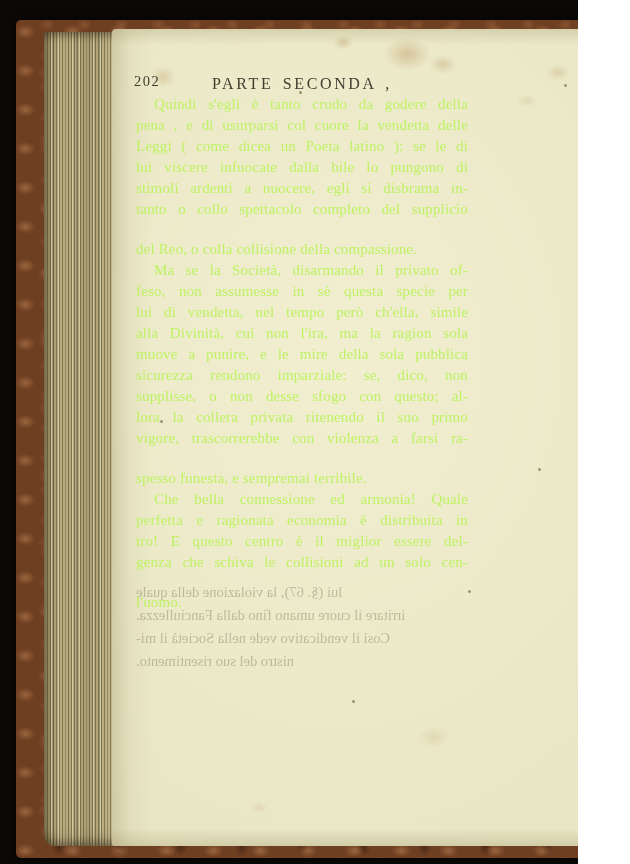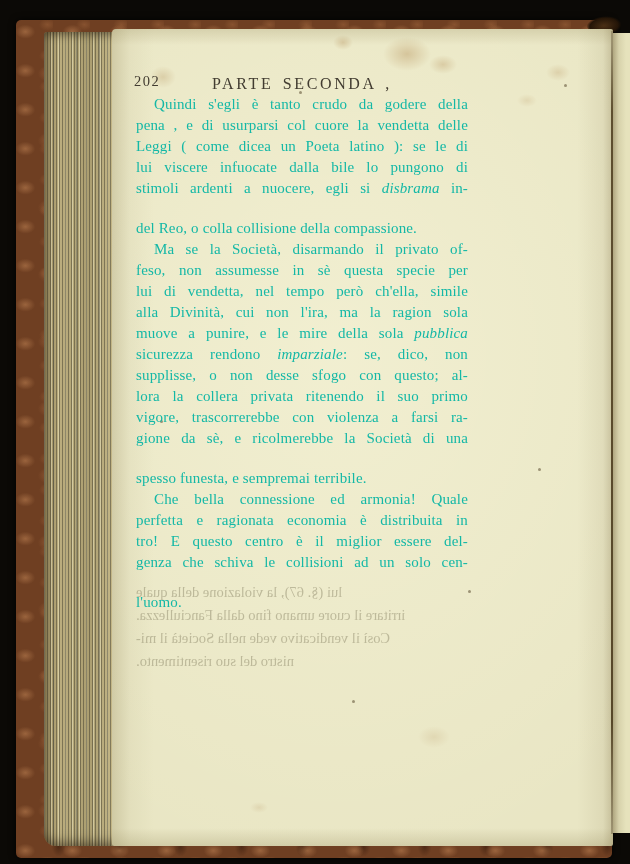--- a/index.html
+++ b/index.html
@@ -1,17 +1,17 @@
 <!DOCTYPE html>
 <html><head>
 <meta charset="utf-8">
 <style>
   html,body{margin:0;padding:0;}
   .scene{
-    position:relative; width:630px; height:864px; overflow:hidden;
+    position:relative; width:578px; height:864px; overflow:hidden;
     background:#0b0906;
     font-family:"Liberation Serif", serif;
   }
   
   .cover{
     position:absolute; left:16px; top:20px; width:596px; height:838px;
     background-color:#6f3f22;
     background-image:
       radial-gradient(14px 10px at 20% 30%, rgba(197,136,88,.50), transparent 70%),
       radial-gradient(10px 14px at 70% 60%, rgba(56,28,13,.60), transparent 70%),
@@ -71,27 +71,27 @@
     position:absolute; left:0; top:1px;
     font-size:14.5px; letter-spacing:1.5px;
   }
   .running{
     position:absolute; left:0; right:0; text-align:center; top:3px;
     font-size:16px; letter-spacing:2.6px; word-spacing:3px;
   }
   
   .text-block{
     position:absolute; left:136px; top:94px; width:332px;
-    color:#14b8a6; font-size:15px; line-height:21px;
+    color:#bef264; font-size:15px; line-height:21px;
     letter-spacing:.15px;
   }
   .line{ text-align:justify; text-align-last:justify; }
   .line.first{ text-indent:18px; }
   .line.end{ text-align-last:left;margin-top:19px; }
-  .it{ font-style:italic; }
+  .it{ }
   
   .bleed{
     position:absolute; left:136px; top:581px; width:332px;
     transform:scaleX(-1);
     color:#8f8a6c; opacity:.5; filter:blur(.6px);
     font-size:14.5px; line-height:23px;
   }
   .bt-line{ text-align:right; white-space:nowrap; overflow:hidden; }
   
   .stain{ position:absolute; border-radius:50%; pointer-events:none; }
@@ -140,33 +140,33 @@
     <span class="running">PARTE SECONDA ,</span>
   </div>
 
   <div class="text-block">
       <div>
         <div class="line first"><span>Quindi s'egli è tanto crudo da godere della</span></div>
         <div class="line"><span>pena , e di usurparsi col cuore la vendetta delle</span></div>
         <div class="line"><span>Leggi ( come dicea un Poeta latino ): se le di</span></div>
         <div class="line"><span>lui viscere infuocate dalla bile lo pungono di</span></div>
         <div class="line"><span>stimoli ardenti a nuocere, egli si </span><span class="it">disbrama</span><span> in-</span></div>
+        <div class="line"><span>tanto o collo spettacolo completo del supplicio</span></div>
         <div class="line end"><span>del Reo, o colla collisione della compassione.</span></div>
       </div>
       <div>
         <div class="line first"><span>Ma se la Società, disarmando il privato of-</span></div>
         <div class="line"><span>feso, non assumesse in sè questa specie per</span></div>
         <div class="line"><span>lui di vendetta, nel tempo però ch'ella, simile</span></div>
         <div class="line"><span>alla Divinità, cui non l'ira, ma la ragion sola</span></div>
         <div class="line"><span>muove a punire, e le mire della sola </span><span class="it">pubblica</span></div>
         <div class="line"><span>sicurezza rendono </span><span class="it">imparziale</span><span>: se, dico, non</span></div>
         <div class="line"><span>supplisse, o non desse sfogo con questo; al-</span></div>
         <div class="line"><span>lora la collera privata ritenendo il suo primo</span></div>
         <div class="line"><span>vigore, trascorrerebbe con violenza a farsi ra-</span></div>
-        <div class="line"><span>gione da sè, e ricolmerebbe la Società di una</span></div>
         <div class="line end"><span>spesso funesta, e sempremai terribile.</span></div>
       </div>
       <div>
         <div class="line first"><span>Che bella connessione ed armonia! Quale</span></div>
         <div class="line"><span>perfetta e ragionata economia è distribuita in</span></div>
         <div class="line"><span>tro! E questo centro è il miglior essere del-</span></div>
         <div class="line"><span>genza che schiva le collisioni ad un solo cen-</span></div>
         <div class="line end"><span>l'uomo.</span></div>
       </div>
     </div>

